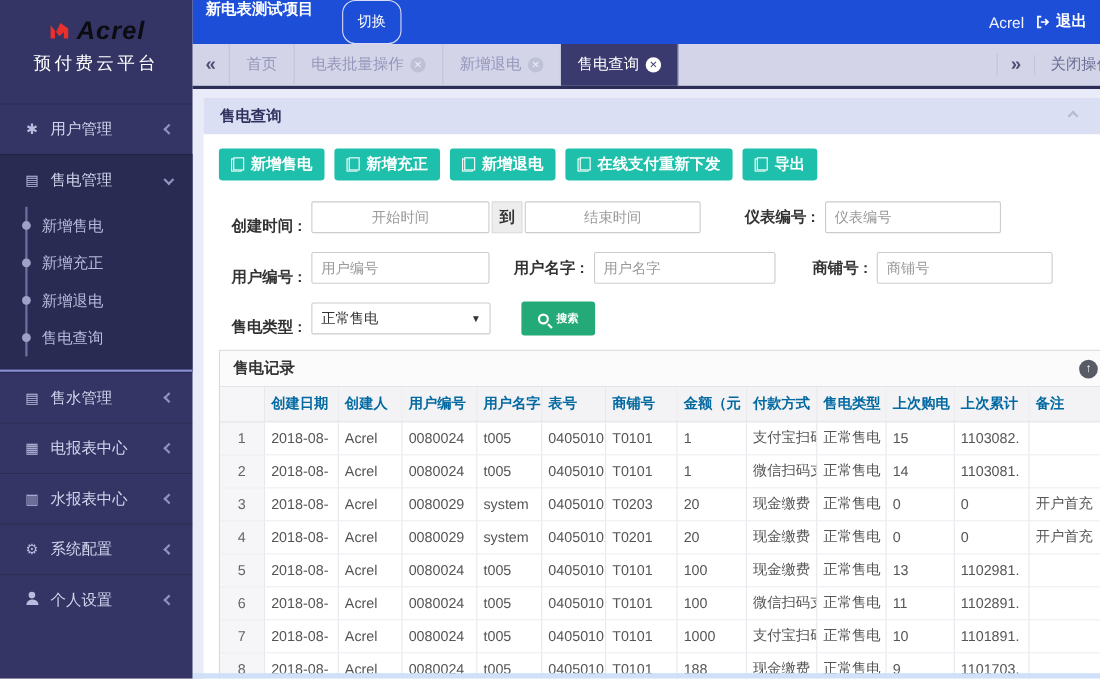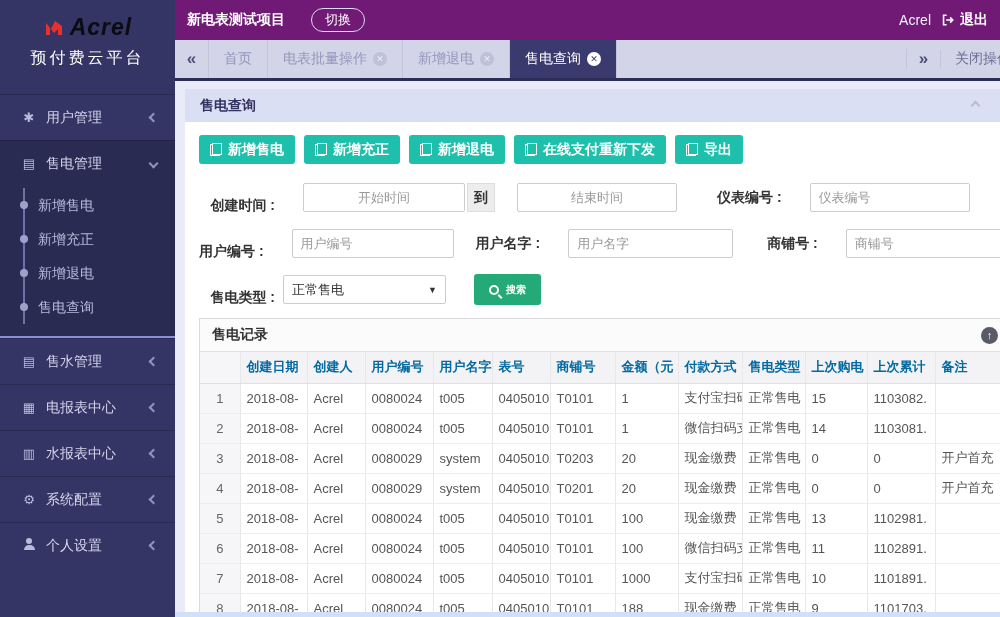--- a/index.html
+++ b/index.html
@@ -24,21 +24,21 @@
   .chev.up { transform:rotate(-135deg); }
   .submenu { list-style:none; margin:2px 0 4px 23px; border-left:2px solid #6e71a4; }
   .submenu li { position:relative; height:34px; line-height:34px; padding-left:13px; color:#b7badb; font-size:14px; cursor:pointer; }
   .submenu li::before { content:""; position:absolute; left:-5px; top:13px; width:8px; height:8px; border-radius:50%; background:#9number; background:#9fa2c8; }
   .person-shape { position:relative; display:inline-block; width:12px; height:12px; }
   .person-shape::before { content:""; position:absolute; top:0; left:3px; width:6px; height:6px; border-radius:50%; background:#b9bcdf; }
   .person-shape::after { content:""; position:absolute; bottom:0; left:0.5px; width:11px; height:5px; border-radius:6px 6px 0 0; background:#b9bcdf; }
 
   
   .main { position:absolute; left:175px; top:0; right:0; height:617px; }
-  .topbar { height:40px; background:#701a75; display:flex; align-items:center; padding:0 12px; color:#fff; }
+  .topbar { height:40px; background:#1d4ed8; display:flex; padding:0 12px; color:#fff; }
   .project-name { font-size:14px; font-weight:bold; color:#ffffff; }
   .switch-btn { margin-left:26px; border:1px solid #d9dbf5; border-radius:12px; padding:2px 13px; font-size:13px; color:#fff; background:transparent; cursor:pointer; }
   .topbar-right { margin-left:auto; display:flex; align-items:center; gap:9px; }
   .topbar-user { font-size:14px; color:#f2f3fd; }
   .logout { display:flex; align-items:center; gap:5px; cursor:pointer; }
   .logout-label { font-weight:bold; color:#fff; }
 
   .tabstrip { height:38px; background:#d3d4e8; display:flex; align-items:stretch; }
   .tab-scroll { width:34px; display:flex; align-items:center; justify-content:center; color:#4d4f73; font-size:17px; font-weight:bold; cursor:pointer; border-right:1px solid #c2c4da; }
   .tab { display:flex; align-items:center; gap:6px; padding:0 15px; font-size:14px; color:#9597bb; border-right:1px solid #c2c4da; cursor:pointer; white-space:nowrap; }
@@ -62,21 +62,21 @@
 
   .toolbar { display:flex; gap:9px; margin-bottom:16px; }
   .tbtn { display:flex; align-items:center; gap:6px; background:#1fc0ab; border:none; color:#fff; font-weight:bold; font-size:14px; height:29px; padding:0 11px; border-radius:3px; cursor:pointer; font-family:inherit; }
   .page-icon { position:relative; width:12px; height:13px; flex:none; }
   .page-icon::before { content:""; position:absolute; left:0; bottom:0; width:8px; height:10px; border:1.5px solid #ffffff; background:transparent; }
   .page-icon::after { content:""; position:absolute; right:0; top:0; width:8px; height:10px; border:1.5px solid #ffffff; background:#1fc0ab; }
 
   .form-row { display:flex; align-items:center; margin-bottom:11px; }
   .f-label { font-size:14px; color:#333; font-weight:bold; white-space:nowrap;text-align:center; }
   .f-label.w72 { width:76px; text-align:right; margin-right:8px;margin-top:17px; }
-  .f-input { height:29px; border:1px solid #ccc; border-radius:2px; padding:0 8px; font-size:13px; color:#333; font-family:inherit; outline:none;margin-left:20px; }
+  .f-input { height:29px; border:1px solid #ccc; border-radius:2px; padding:0 8px; font-size:13px; color:#333; font-family:inherit; outline:none; }
   .f-input::placeholder { color:#999; }
   .center-ph { text-align:center; }
   .to-chip { height:29px; line-height:27px; padding:0 6px; background:#ededee; border:1px solid #ddd; font-size:14px; color:#333; margin:0 2px; font-weight:bold; }
   .select-box { width:163px; height:29px; border:1px solid #ccc; border-radius:2px; display:flex; align-items:center; padding:0 8px; font-size:13px; color:#333; cursor:pointer; background:#fff; }
   .select-box .caret { margin-left:auto; font-size:9px; color:#333; }
   .search-btn { margin-left:28px; display:flex; align-items:center; gap:7px; background:#23aa78; border:none; color:#fff; font-weight:bold; font-size:10px; height:31px; padding:0 15px; border-radius:3px; cursor:pointer; font-family:inherit; }
   .search-icon { position:relative; width:10px; height:10px; border:2px solid #fff; border-radius:50%; flex:none; }
   .search-icon::after { content:""; position:absolute; width:2px; height:5px; background:#fff; left:8px; top:7px; transform:rotate(-45deg); }
 
   .records { margin-top:5px; width:812px; border:1px solid #d9dade; background:#fff; }

